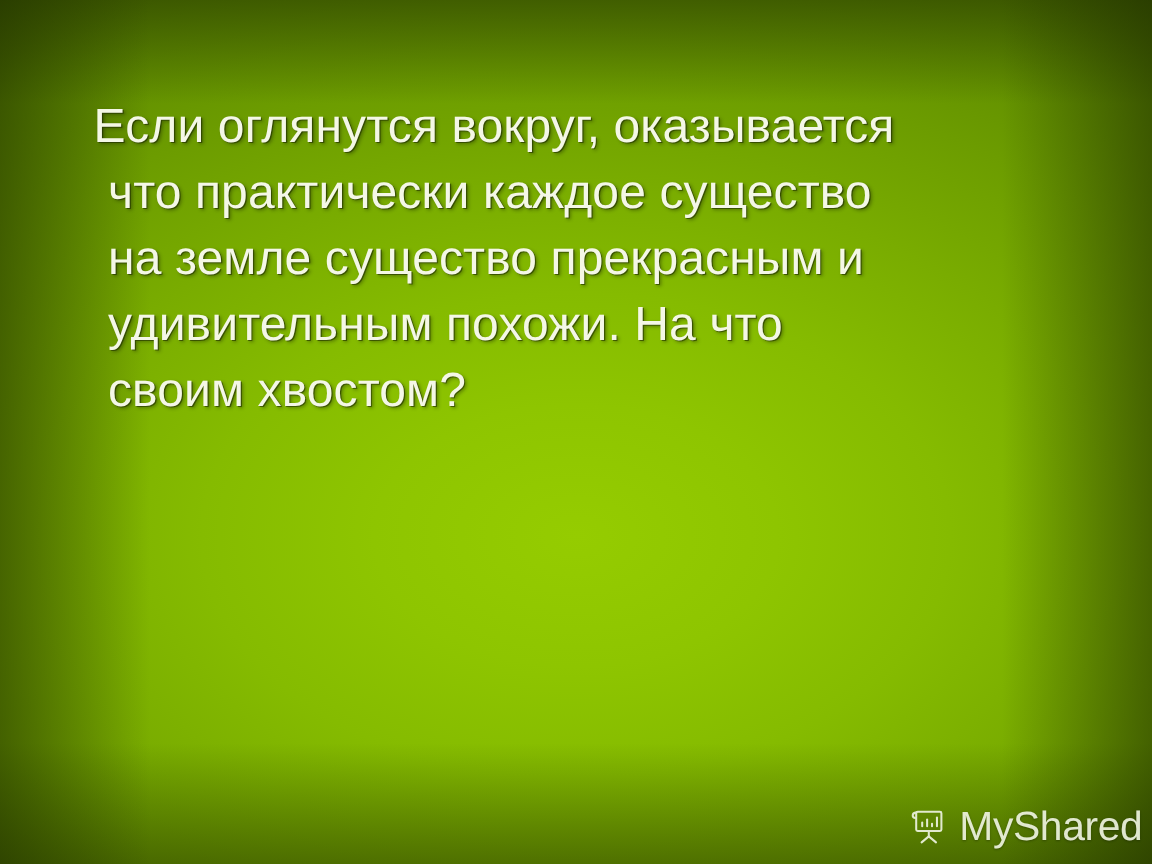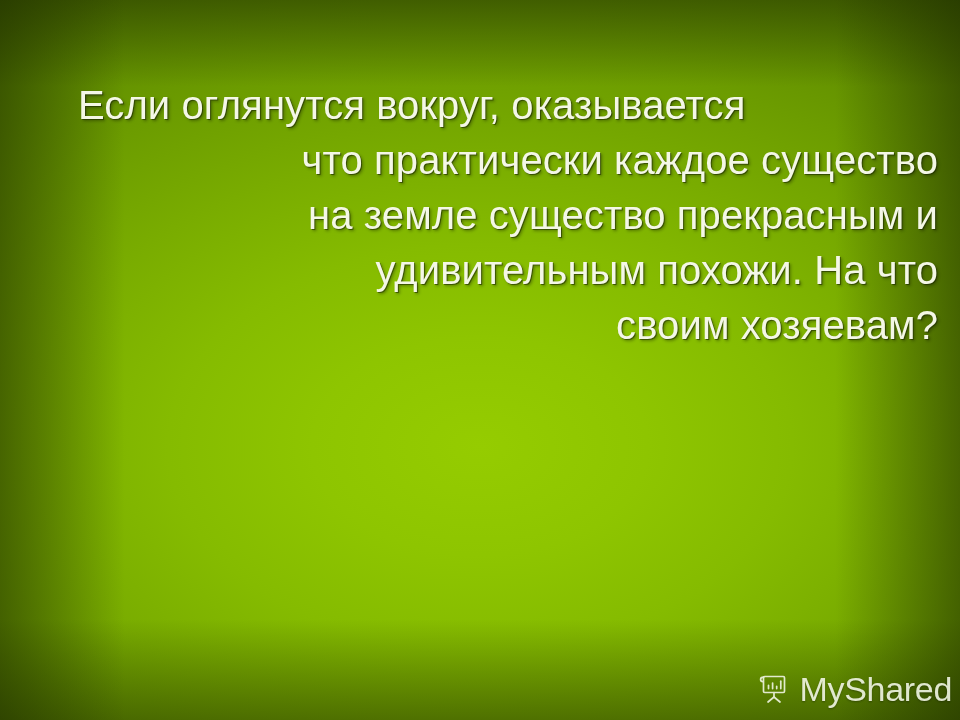--- a/index.html
+++ b/index.html
@@ -61,21 +61,21 @@
     line-height: 55px;
     font-weight: 400;
     letter-spacing: .1px;
     white-space: pre;
     text-shadow:
       1px 1px 0 rgba(26,38,0,.55),
       2px 2px 3px rgba(22,32,0,.40);
   }
 
   .text-line.indent-first { padding-left: 20px; }
-  .text-line.indent-rest  { padding-left: 32px; text-align: right; }
+  .text-line.indent-rest  { padding-left: 32px; }
 
   
   .watermark {
     position: absolute;
     right: 8px;
     bottom: 14px;
     display: flex;
     align-items: center;
     gap: 7px;
     opacity: .92;
@@ -99,21 +99,21 @@
 <div class="slide">
 
   <div class="slide-bg"></div>
   <div class="slide-vignette"></div>
 
   <div class="text-block">
     <div class="text-line indent-first">Если оглянутся вокруг, оказывается</div>
     <div class="text-line indent-rest">что практически каждое существо</div>
     <div class="text-line indent-rest">на земле существо прекрасным и</div>
     <div class="text-line indent-rest">удивительным похожи. На что</div>
-    <div class="text-line indent-rest">своим хозяевам?</div>
+    <div class="text-line indent-rest">своим хвостом?</div>
   </div>
 
   <div class="watermark">
     <span class="wm-icon-wrap">
       <svg class="wm-icon" viewBox="0 0 34 34" fill="none" stroke="#eef3e0" stroke-width="1.7" stroke-linecap="round" stroke-linejoin="round">
 
         <rect x="5.5" y="4.5" width="21" height="16" rx="1.2"></rect>
 
         <path d="M5.5 5.2 C3.4 5.2 2.6 6.4 2.6 7.6 C2.6 8.8 3.5 9.6 4.8 9.6"></path>
 

